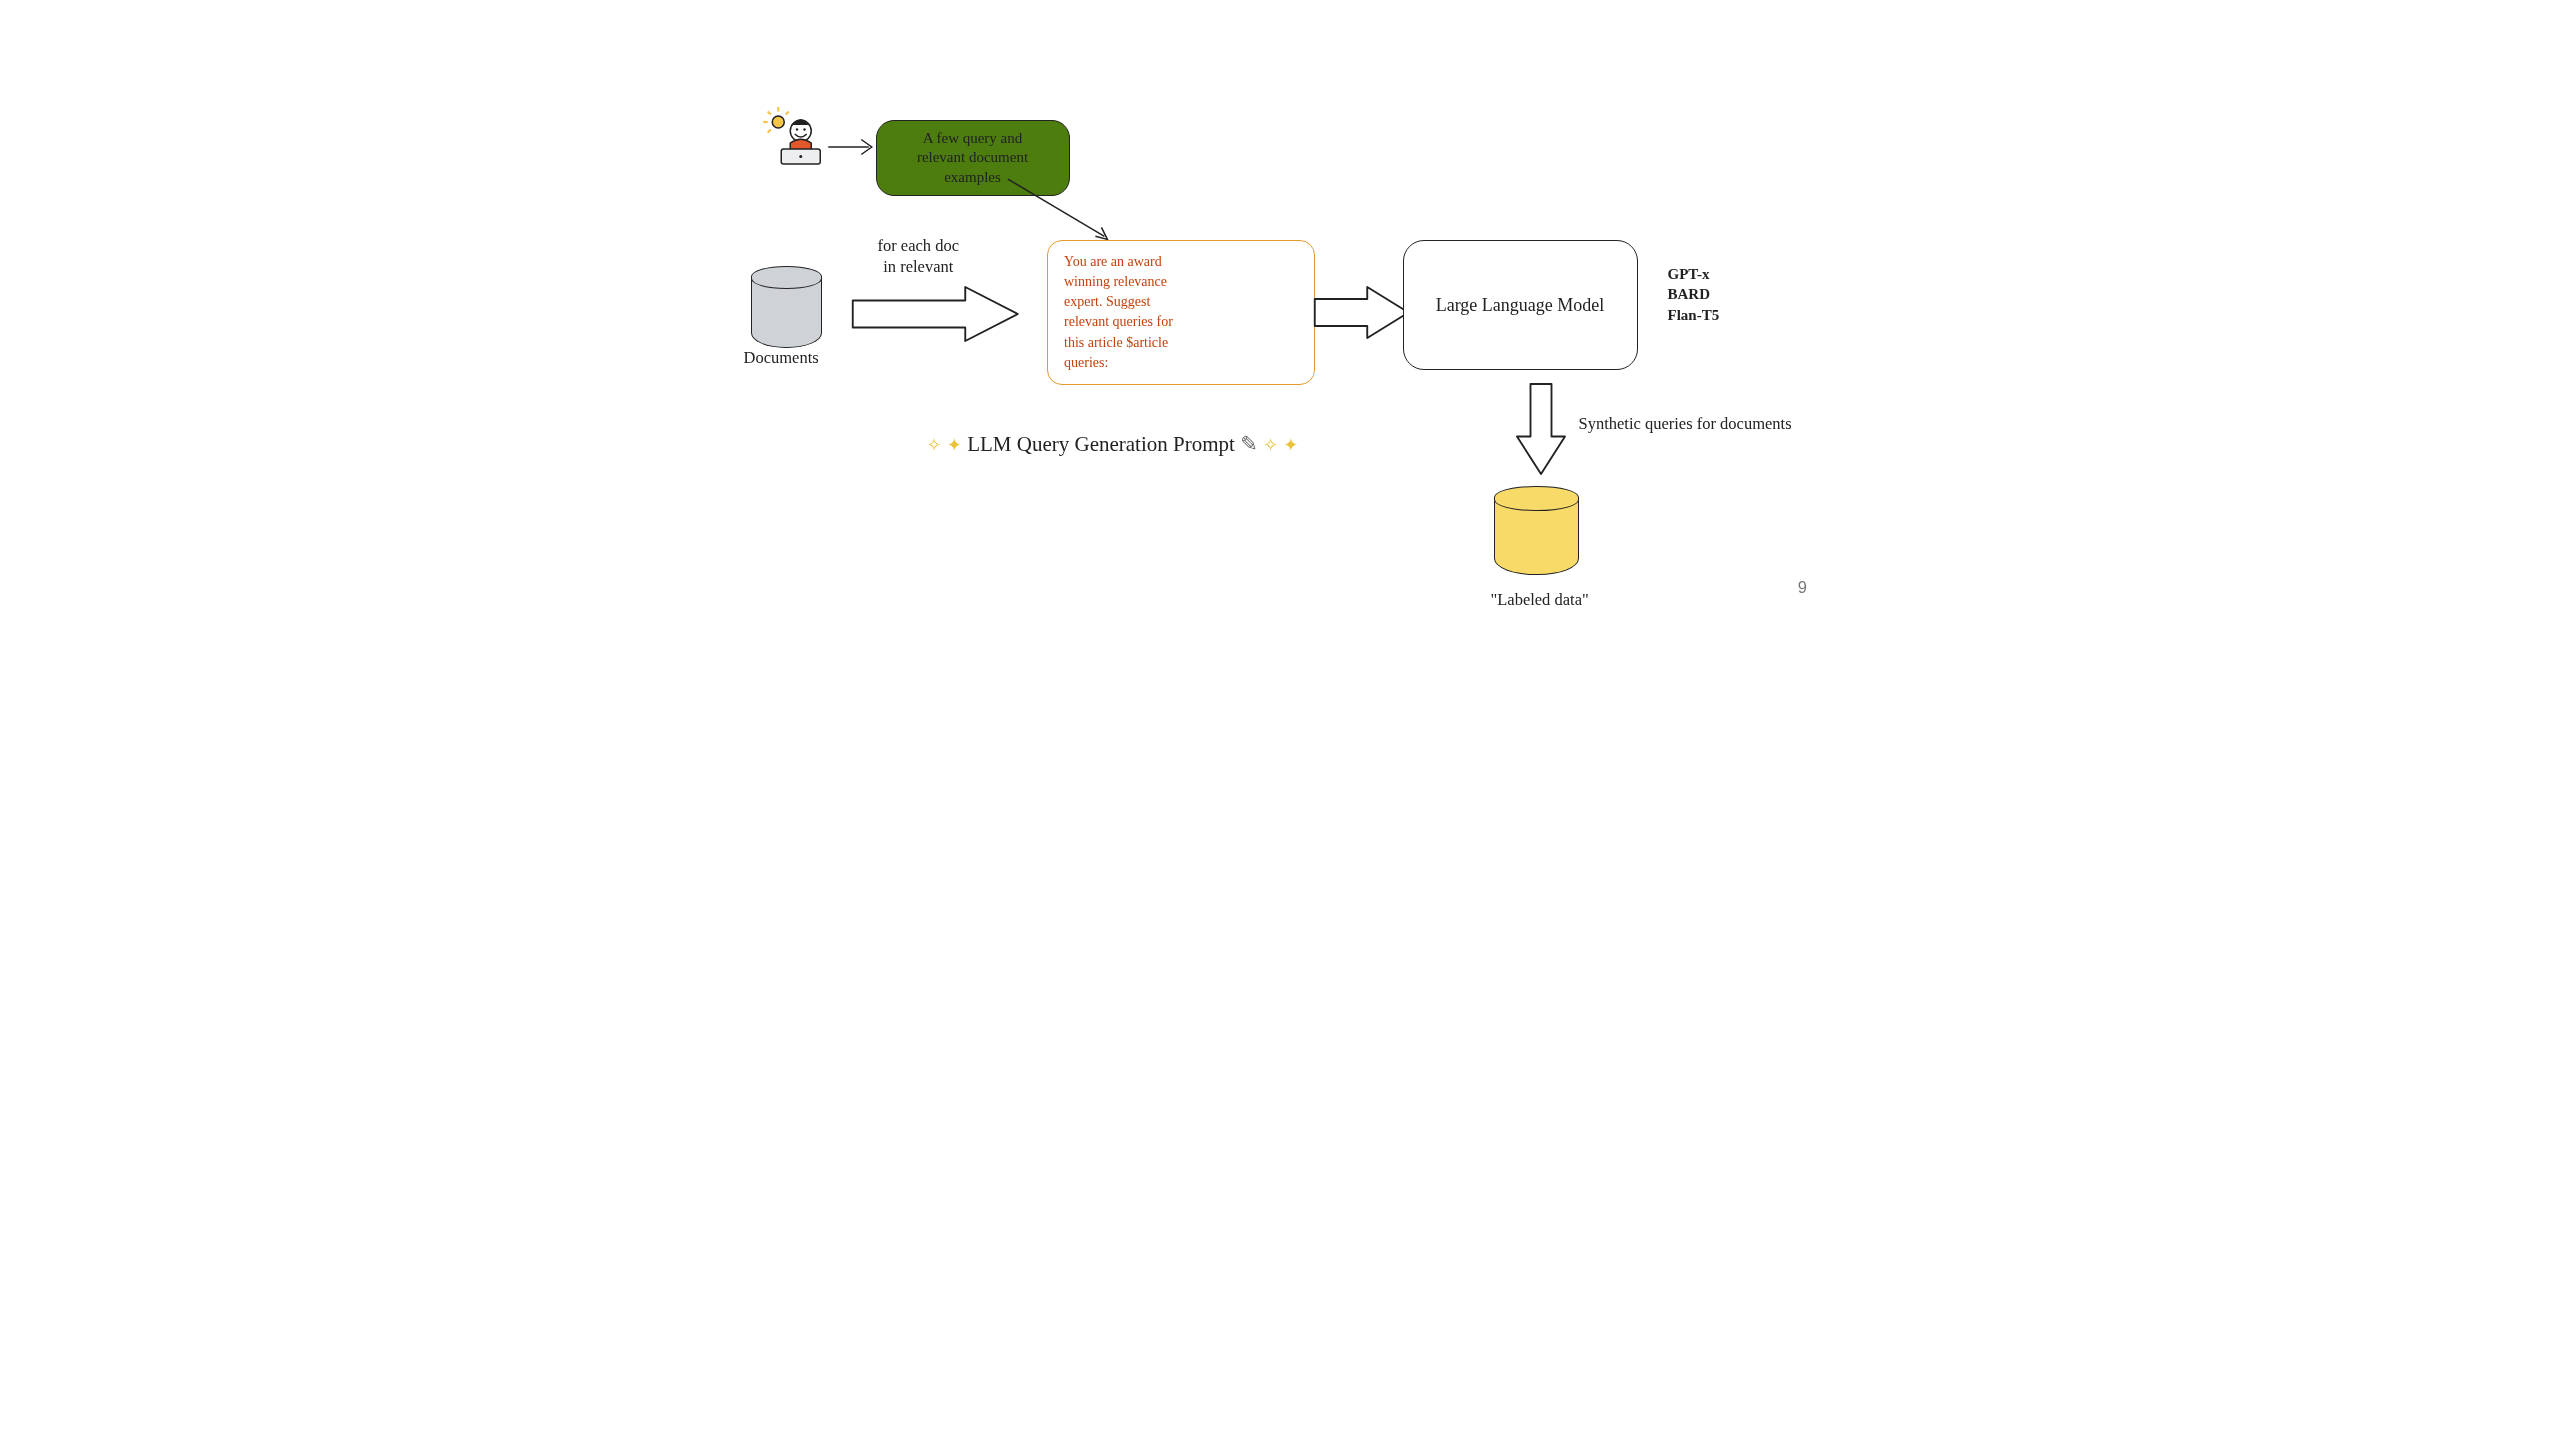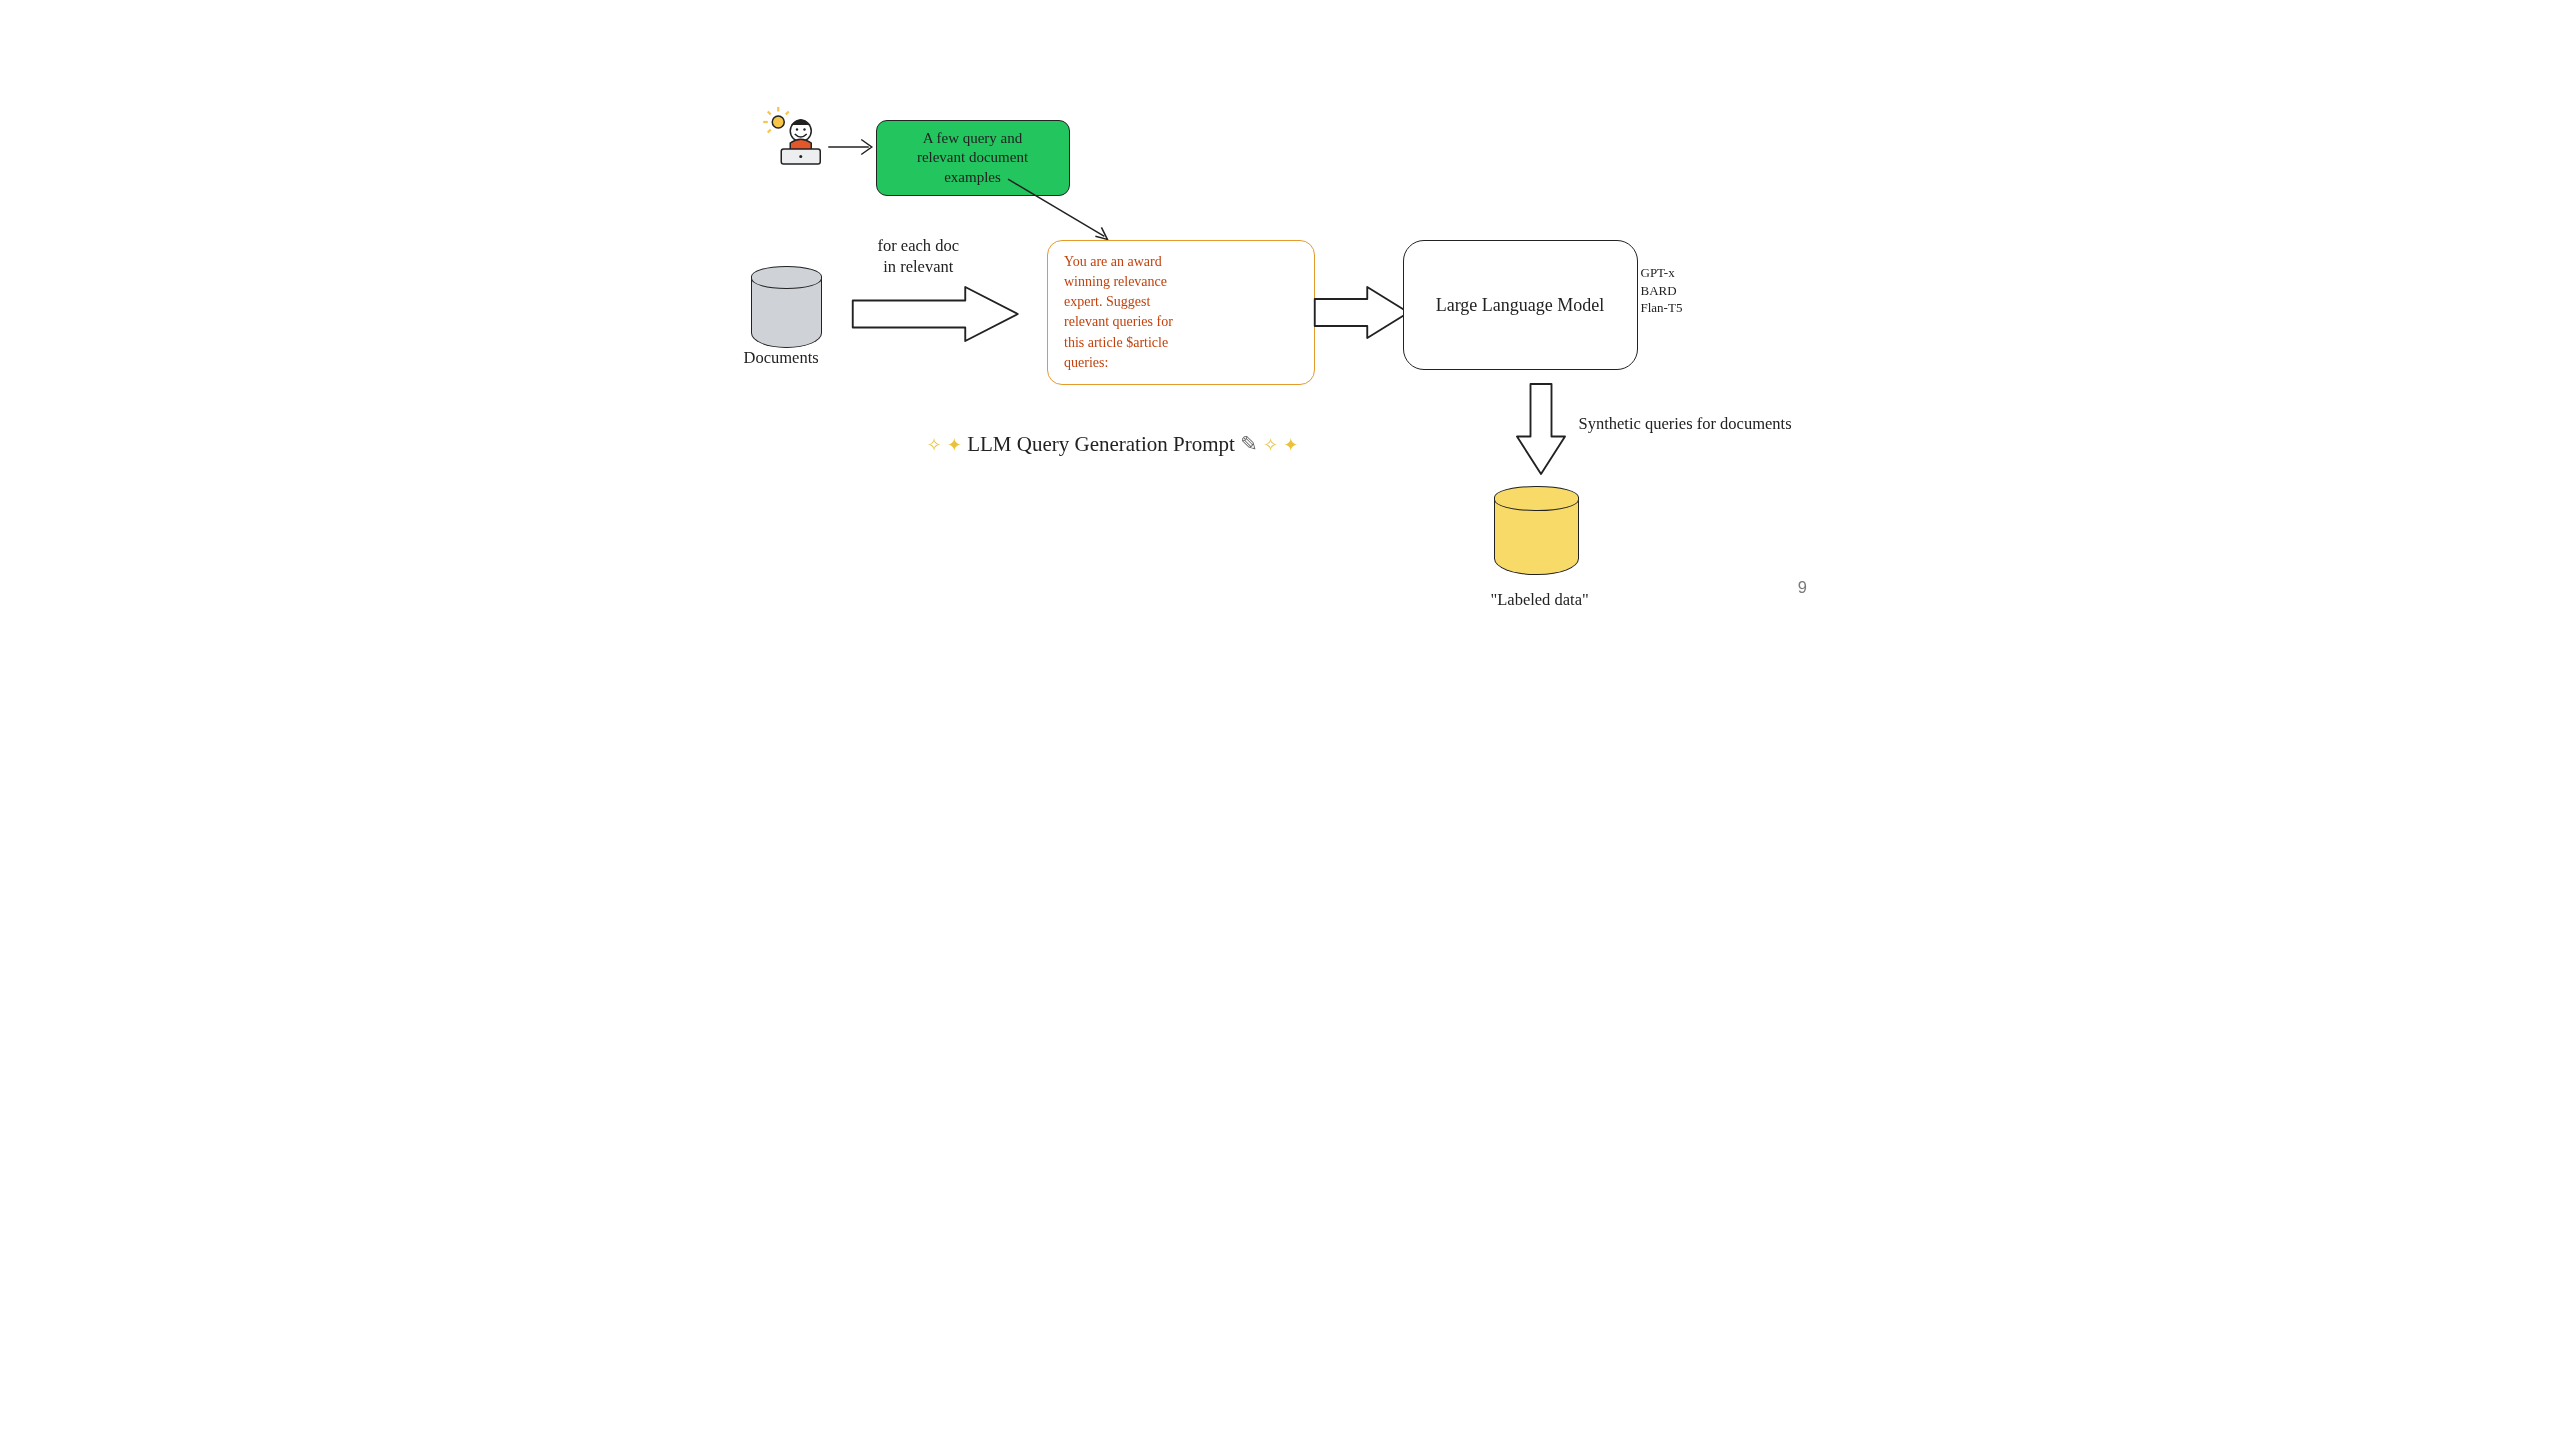--- a/index.html
+++ b/index.html
@@ -1,19 +1,19 @@
 <!DOCTYPE html>
 <html style="font-size:12px"><head>
 <meta charset="utf-8">
 <style>
   html,body{margin:0;padding:0;width:100%;height:100%;background:#fff;font-family:"Comic Sans MS","Segoe Script","Bradley Hand",cursive;}
   .slide{position:relative;width:1095px;height:615px;margin:0 auto;background:#fff;overflow:hidden;}
   .title{font-family:"Helvetica Neue",Arial,sans-serif;font-weight:900;color:#2a5a93;font-size:33px;letter-spacing:-0.8px;margin:22.5px 0 0 36px;}
   .hand{font-family:"Comic Sans MS","Segoe Script","Bradley Hand",cursive;color:#222;}
-  .box{position:absolute;border:1.5px solid #222;border-radius:11px;background:#22c55e;padding:7.5px 13.5px;}
+  .box{position:absolute;border:1.5px solid #222;border-radius:18px;background:#4d7c0f;padding:7.5px 13.5px;}
   .prompt-box{border:1.5px solid #e39b2e;color:#c2410c;border-radius:15px;background:#fff;font-size:14px;line-height:1.45;padding:10.5px 16.5px;}
   .llm-box{border:1.5px solid #222;border-radius:21px;background:#fff;font-size:18px;text-align:center;display:flex;align-items:center;justify-content:center;}
   .label{position:absolute;font-size:16.5px;color:#222;}
   .sparkle{color:#e9c23a;font-size:18px;}
   .page-num{position:absolute;right:28.5px;bottom:18px;color:#7a7a7a;font-size:16.5px;font-family:Arial,sans-serif;}
 
   
   .cyl{position:absolute;}
   .cyl-body{width:69px;height:68px;background:#cfd3d8;border:1.5px solid #222;border-top:none;border-radius:0 0 35px 35px / 0 0 15px 15px;}
   .cyl-top{width:69px;height:21px;background:#cfd3d8;border:1.5px solid #222;border-radius:35px/10.5px;margin-bottom:-10.5px;position:relative;z-index:2;}
@@ -114,21 +114,21 @@
         <line x1="0" y1="0" x2="0" y2="8" class="hatch"></line>
       </pattern>
     </defs>
     <path d="M5 20 h70 v-16 l55 34 -55 34 v-16 h-70 z" fill="url(#h2)" class="outline"></path>
   </svg>
 
   <div class="llm-box hand" style="position:absolute;left:662px;top:240px;width:233px;height:128px;">
     <span>Large Language Model</span>
   </div>
 
-  <div class="label hand" style="left:900px;top:264px;font-size:13px;white-space:pre-line;line-height:1.35;">GPT-x
+  <div class="label hand" style="left:927px;top:264px;font-size:15px;white-space:pre-line;line-height:1.35;font-weight:bold;">GPT-x
 BARD
 Flan-T5</div>
 
   <svg style="left:770px;top:380px;" width="60" height="98" viewBox="0 0 80 130">
     <defs>
       <pattern id="h3" width="8" height="8" patternUnits="userSpaceOnUse" patternTransform="rotate(40)">
         <line x1="0" y1="0" x2="0" y2="8" class="hatch"></line>
       </pattern>
     </defs>
     <path d="M26 5 h28 v70 h18 l-32 50 -32-50 h18 z" fill="url(#h3)" class="outline"></path>

